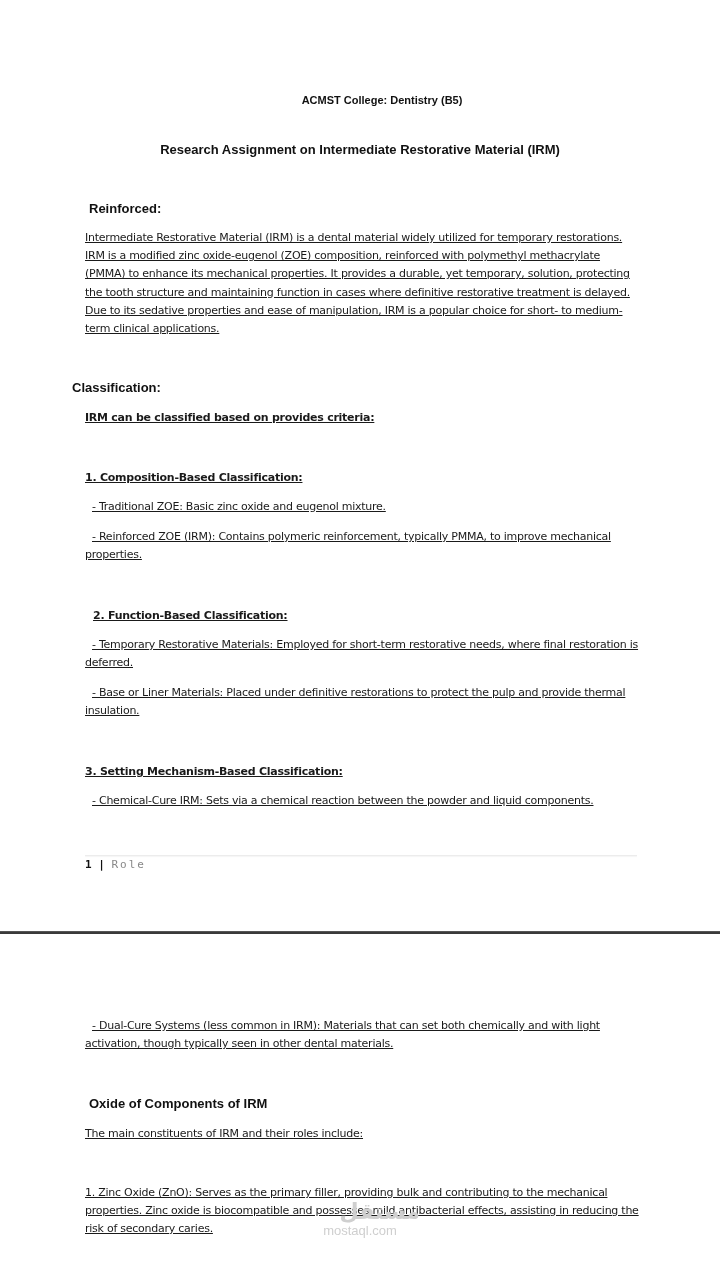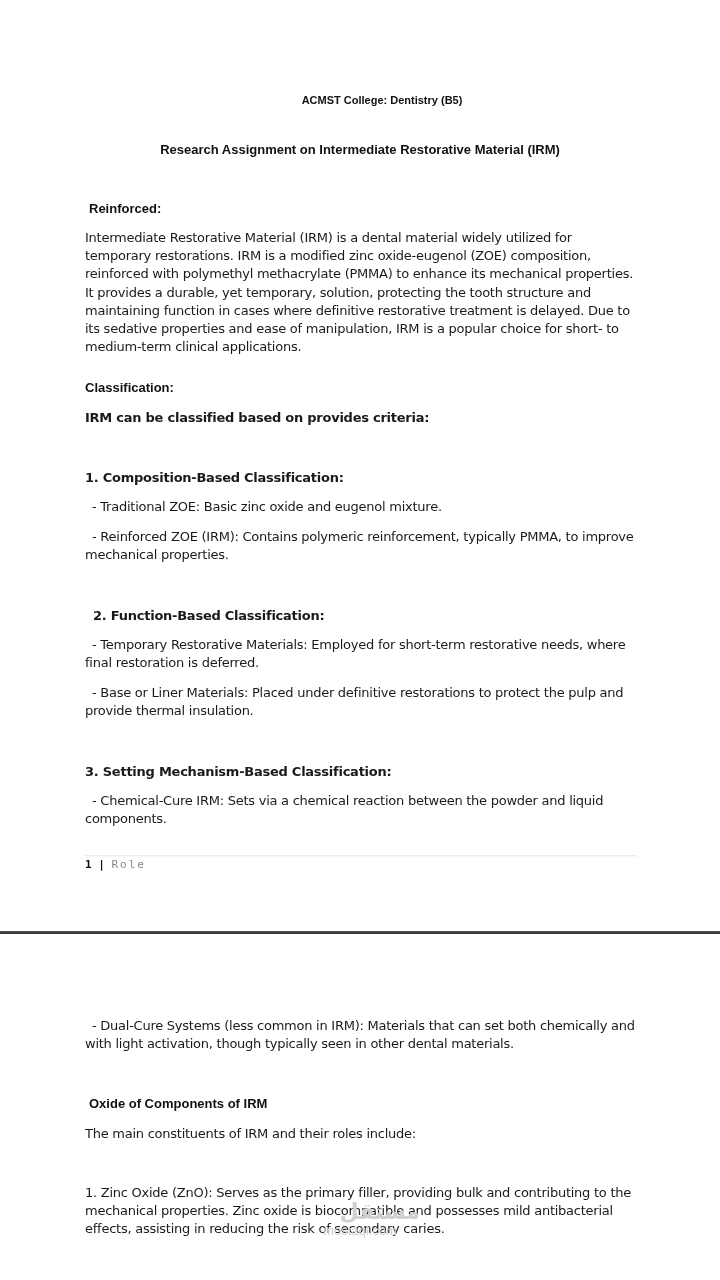--- a/index.html
+++ b/index.html
@@ -1,20 +1,20 @@
 <!DOCTYPE html>
 <html><head>
   <meta charset="utf-8">
   <style>
     * { margin: 0; padding: 0; box-sizing: border-box; }
     html, body { width: 720px; height: 1280px; background: #ffffff; overflow: hidden; }
     body { position: relative; color: #111; }
     .abs { position: absolute; }
     .title-arial { font-family: "Liberation Sans", sans-serif; font-weight: bold; color: #111; }
-    .body-text { font-family: "DejaVu Sans", "Liberation Sans", sans-serif; font-size: 13px; line-height: 18.2px; color: #1a1a1a; letter-spacing: -0.25px; }
+    .body-text { font-family: "DejaVu Sans", "Liberation Sans", sans-serif; font-size: 11px; line-height: 18.2px; color: #1a1a1a; letter-spacing: -0.25px; text-decoration: underline; }
     .bold { font-weight: bold; }
     .center { left: 0; width: 720px; text-align: center; }
     .para { left: 85px; width: 555px; }
     .footer-line { left: 85px; width: 552px; top: 855px; height: 1px; background: #ececec; box-shadow: 0 1px 1px #f4f4f4; }
     .page-num { left: 85px; top: 858px; font-family: "DejaVu Sans Mono", monospace; font-size: 11px; }
     .page-num .n { font-weight: bold; color: #111; }
     .page-num .sep { color: #111; font-weight: bold; }
     .page-num .lbl { color: #888; letter-spacing: 2px; }
     .divider { left: 0; top: 931px; width: 720px; height: 3px; background: #3a3a3a; border-top: 1px solid #555; }
     .watermark { left: 300px; top: 1200px; width: 120px; text-align: center; color: #cfcfcf; }
@@ -24,21 +24,21 @@
 </head>
 <body>
 
 <div>
   <div class="abs center title-arial" style="top:94px; font-size:11px;margin-left:22px;">ACMST College: Dentistry (B5)</div>
   <div class="abs center title-arial" style="top:142px; font-size:13px;">Research Assignment on Intermediate Restorative Material (IRM)</div>
 
   <div class="abs title-arial" style="left:89px; top:201px; font-size:13px;">Reinforced:</div>
   <div class="abs para body-text" style="top:229px;">Intermediate Restorative Material (IRM) is a dental material widely utilized for temporary restorations. IRM is a modified zinc oxide-eugenol (ZOE) composition, reinforced with polymethyl methacrylate (PMMA) to enhance its mechanical properties. It provides a durable, yet temporary, solution, protecting the tooth structure and maintaining function in cases where definitive restorative treatment is delayed. Due to its sedative properties and ease of manipulation, IRM is a popular choice for short- to medium-term clinical applications.</div>
 
-  <div class="abs title-arial" style="left:85px; top:380px; font-size:13px;">Classification:</div>
+  <div class="abs title-arial" style="left:72px; top:380px; font-size:13px;">Classification:</div>
   <div class="abs para body-text bold" style="top:409px;">IRM can be classified based on provides criteria:</div>
 
   <div class="abs para body-text bold" style="top:469px;">1. Composition-Based Classification:</div>
   <div class="abs para body-text" style="top:498px; text-indent:7px;">- Traditional ZOE: Basic zinc oxide and eugenol mixture.</div>
   <div class="abs para body-text" style="top:528px; text-indent:7px;">- Reinforced ZOE (IRM): Contains polymeric reinforcement, typically PMMA, to improve mechanical properties.</div>
 
   <div class="abs para body-text bold" style="top:607px;margin-left:8px;">2. Function-Based Classification:</div>
   <div class="abs para body-text" style="top:636px; text-indent:7px;">- Temporary Restorative Materials: Employed for short-term restorative needs, where final restoration is deferred.</div>
   <div class="abs para body-text" style="top:684px; text-indent:7px;">- Base or Liner Materials: Placed under definitive restorations to protect the pulp and provide thermal insulation.</div>
 

